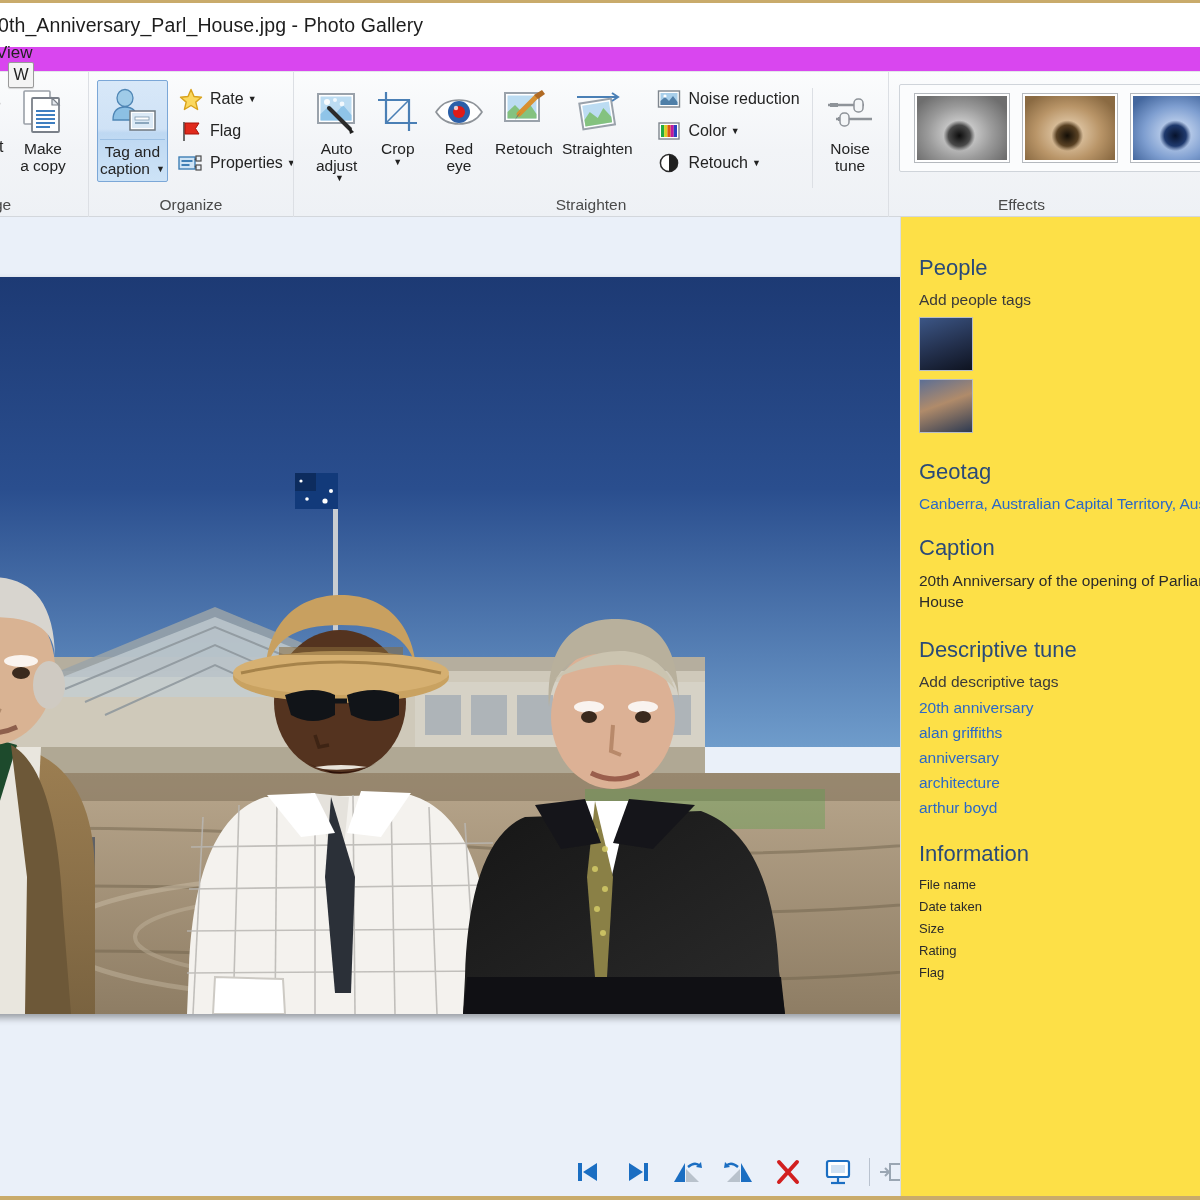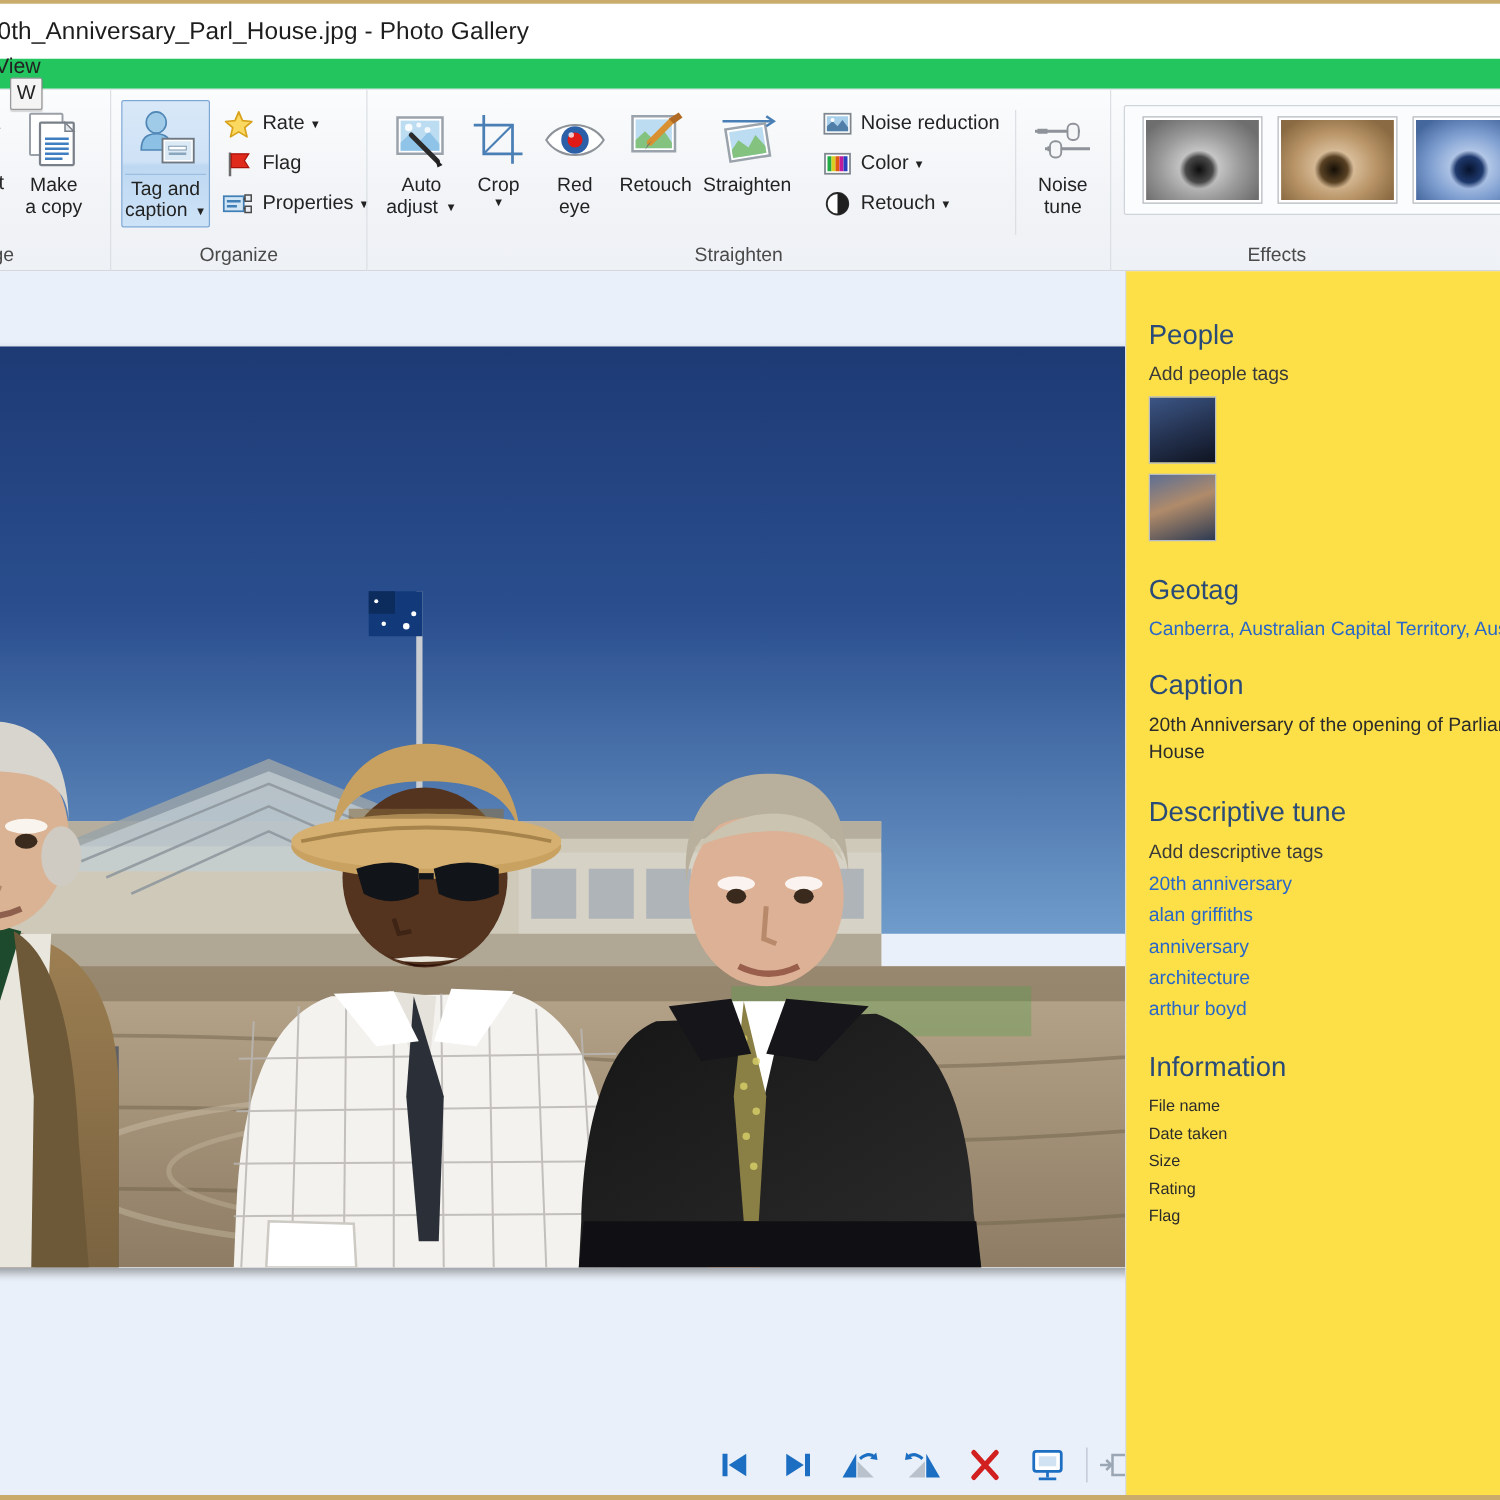--- a/index.html
+++ b/index.html
@@ -32,21 +32,21 @@
     font-size:19.5px;
     color:#1d1d1d;
     letter-spacing:0.1px;
     margin-left:-2px;
     white-space:nowrap;
   }
 
   
   #tabstrip {
     height:24px;
-    background:#22c55e;
+    background:#d946ef;
     position:relative;
   }
   #tab-view {
     position:absolute; left:-4px; top:-4px;
     font-size:17px; color:#222;
   }
   #keytip-w {
     position:absolute; left:8px; top:15px;
     width:26px; height:26px;
     background:#f4f4f4;
@@ -331,21 +331,21 @@
               <path d="M8.5 26 L17 18 L24 25 L31 17 L39.5 27 L39.5 32.5 L8.5 32.5 Z" fill="#8fc4e8"></path>
               <circle cx="15" cy="14" r="3" fill="#ffffff" opacity="0.9"></circle>
               <circle cx="23" cy="12" r="2" fill="#ffffff" opacity="0.8"></circle>
               <circle cx="30" cy="16" r="2.4" fill="#ffffff" opacity="0.8"></circle>
               <path d="M17 20 L38 41" stroke="#2b2b2b" stroke-width="4" stroke-linecap="round"></path>
               <path d="M36 38 L42 44 L38 46 Z" fill="#1f1f1f"></path>
             </svg>
           </div>
           <div class="lbl">
             <div>Auto</div>
-            <div style="display:flex;align-items:center;justify-content:center;">
+            <div style="display:flex;align-items:center;justify-content:center;flex-direction:column;">
               <span>adjust</span>
               <span class="caret">▼</span>
             </div>
           </div>
         </div>
 
         <div class="bigbtn">
           <div class="ico">
             <svg width="50" height="48" viewBox="0 0 50 48">
               <path d="M13 4 L13 35 L44 35" fill="none" stroke="#4a7fb5" stroke-width="2.2"></path>

